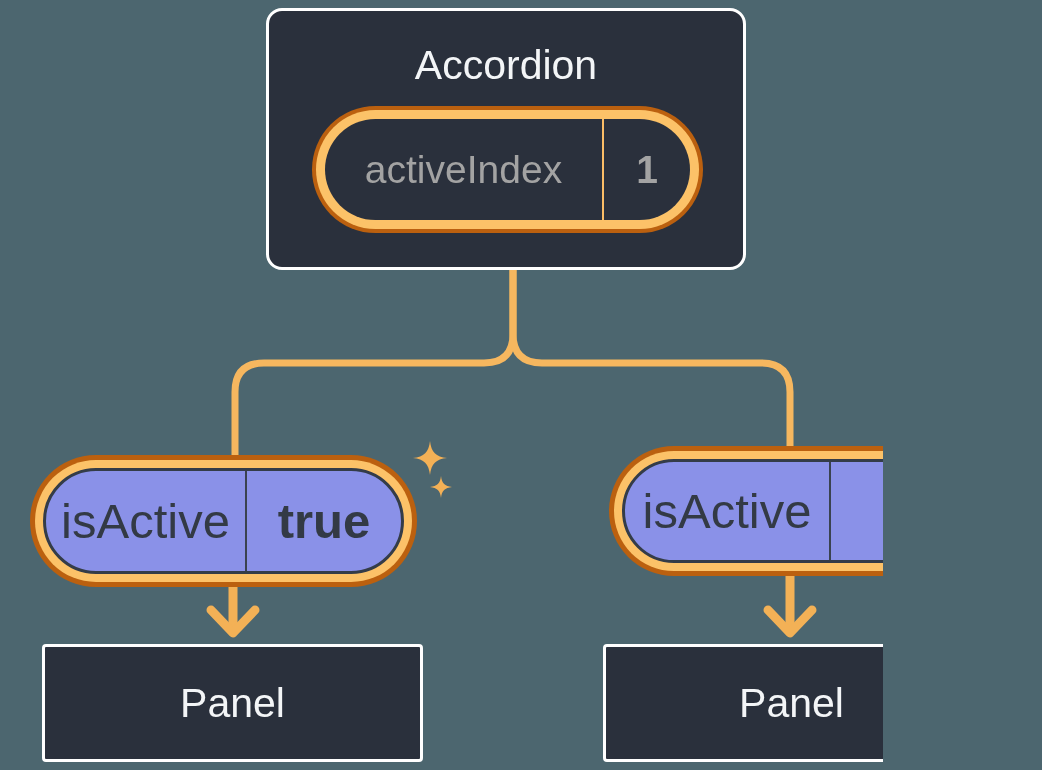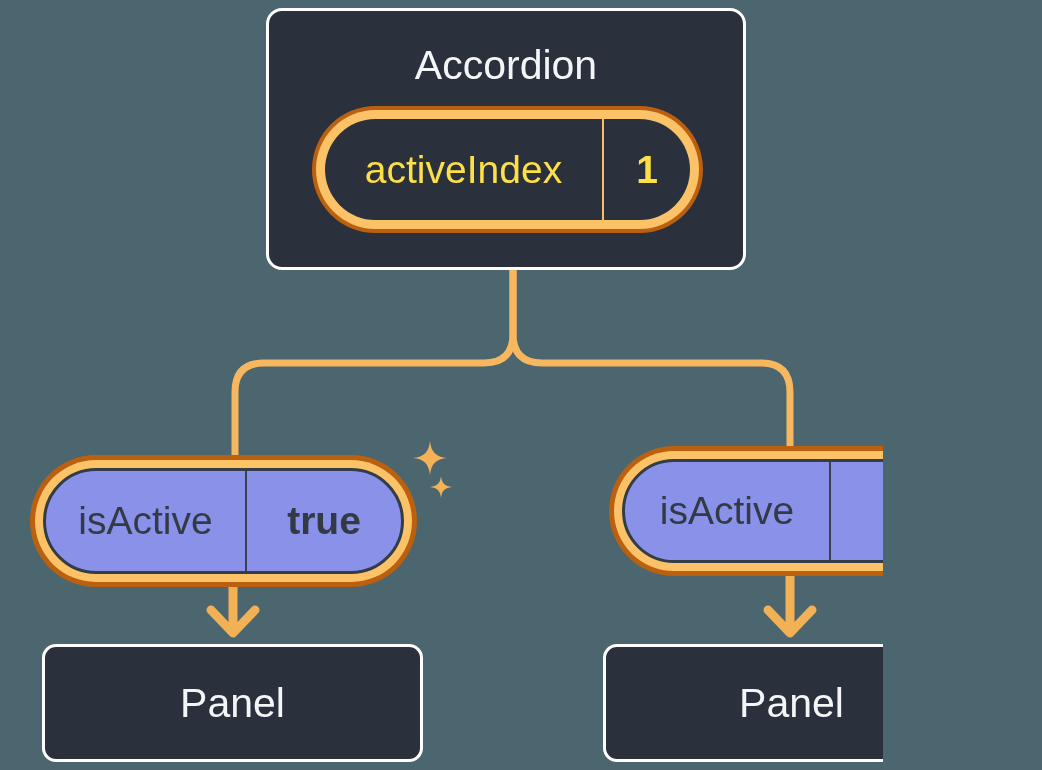--- a/index.html
+++ b/index.html
@@ -31,51 +31,51 @@
   .ring-inner{
     width:100%;height:100%;border-radius:999px;box-sizing:border-box;
     background:#fcc268;padding:9px;
   }
   .state-core{
     width:100%;height:100%;border-radius:999px;box-sizing:border-box;
     background:#2a303c;display:flex;align-items:stretch;overflow:hidden;
   }
   .state-name,.state-value{
     display:flex;align-items:center;justify-content:center;
-    font-size:39px;color:#fde047;
+    font-size:39px;color:#a3a3a3;
   }
   #accordion-state .state-name{width:277px;}
   .state-divider{width:2px;background:#fbbd67;}
   .state-value{flex:1;font-weight:700;}
 
   
   .child-ring{position:absolute;z-index:1;border-radius:999px;background:#bb600f;padding:5px;box-sizing:border-box;}
   #child-pill-left{left:30px;top:455px;width:387px;height:132px;}
   #child-pill-right{left:609px;top:446px;width:375px;height:130px;}
   .child-ring-inner{
     width:100%;height:100%;border-radius:999px;box-sizing:border-box;
     background:#fcc268;padding:8px;
   }
   .child-core{
     width:100%;height:100%;border-radius:999px;box-sizing:border-box;
     background:#8a91e8;border:3px solid #343c48;
     display:flex;align-items:stretch;overflow:hidden;
   }
   .child-name,.child-value{
     display:flex;align-items:center;justify-content:center;
-    font-size:39px;color:#333a45;
+    font-size:49px;color:#333a45;
   }
   #child-pill-left .child-name{width:199px;}
   #child-pill-right .child-name{width:204px;}
   .child-divider{width:2px;background:#3a4250;}
   .child-value{flex:1;font-weight:700;}
 
   
   .panel{
-    border-radius:14px;
+    border-radius:4px;
     display:flex;align-items:center;justify-content:center;
   }
   #panel-left{left:42px;top:644px;width:381px;height:118px;}
   #panel-right{left:603px;top:644px;width:377px;height:118px;}
   .panel-label{font-size:41px;font-weight:500;color:#f3f5f7;}
 </style>
 </head>
 <body>
 
 <div class="canvas">

